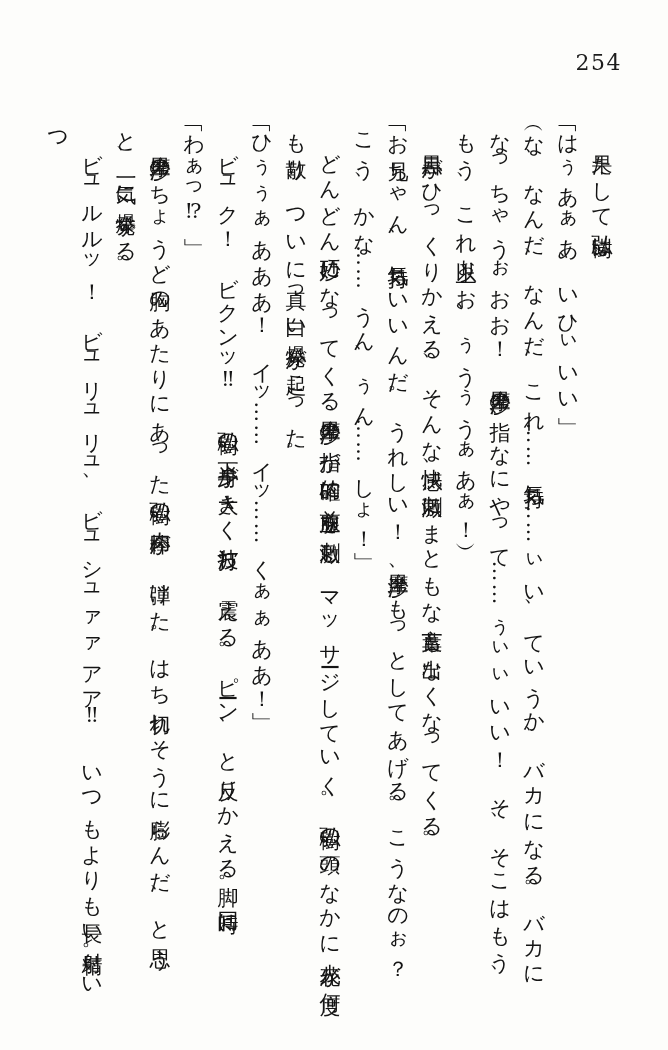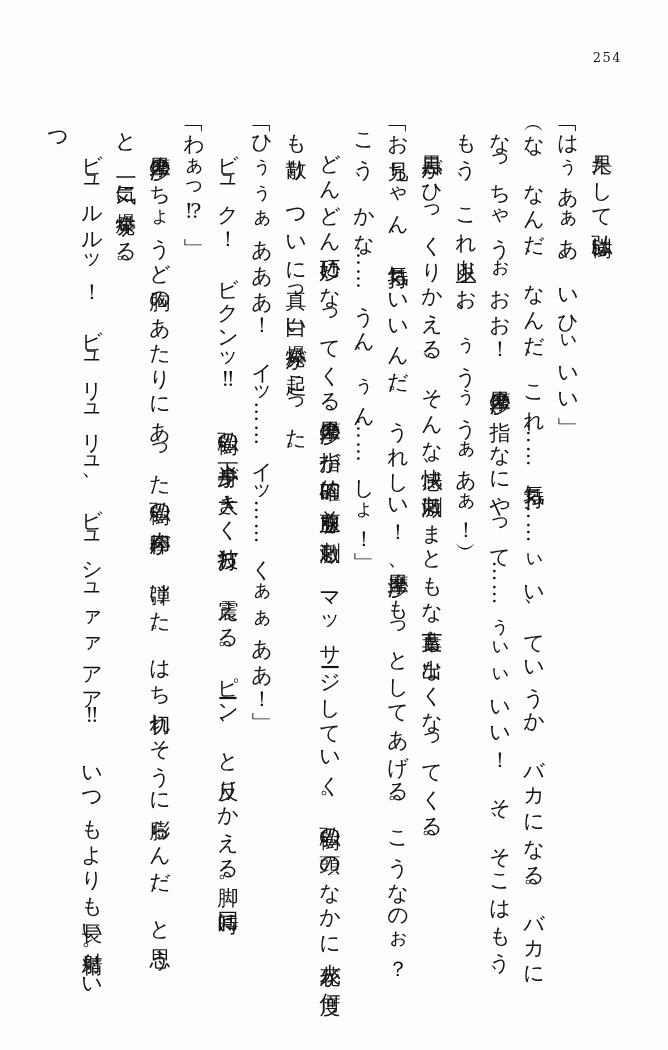--- a/index.html
+++ b/index.html
@@ -11,21 +11,21 @@
     height: 1050px;
     background: #fdfdfb;
     position: relative;
     overflow: hidden;
     font-family: "DejaVu Serif", serif;
   }
   .page-number {
     position: absolute;
     top: 50px;
     right: 46px;
-    font-size: 13px;
+    font-size: 22px;
     color: #1c1c1c;
     letter-spacing: 1.5px;
   }
   .text-body {
     position: absolute;
     top: 118px;
     right: 49px;
     width: 578px;
     height: 885px;
     writing-mode: vertical-rl;

